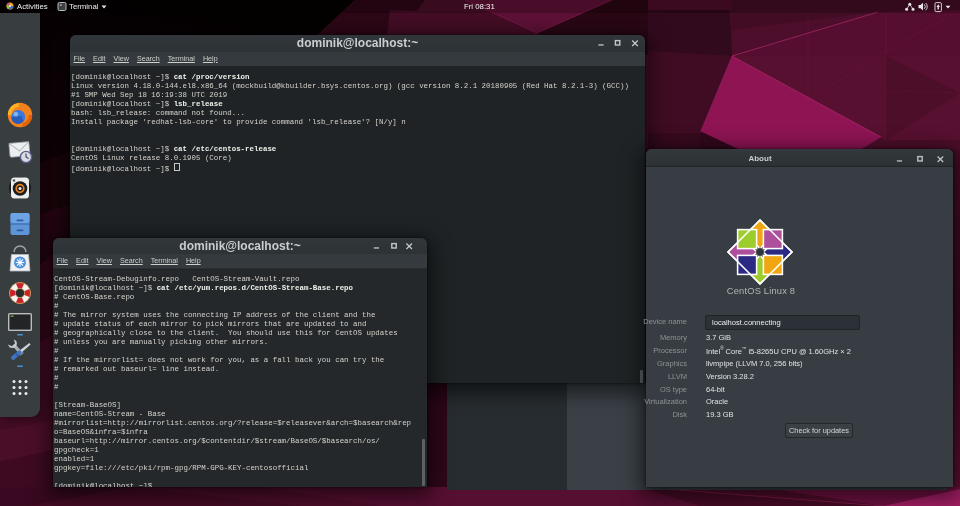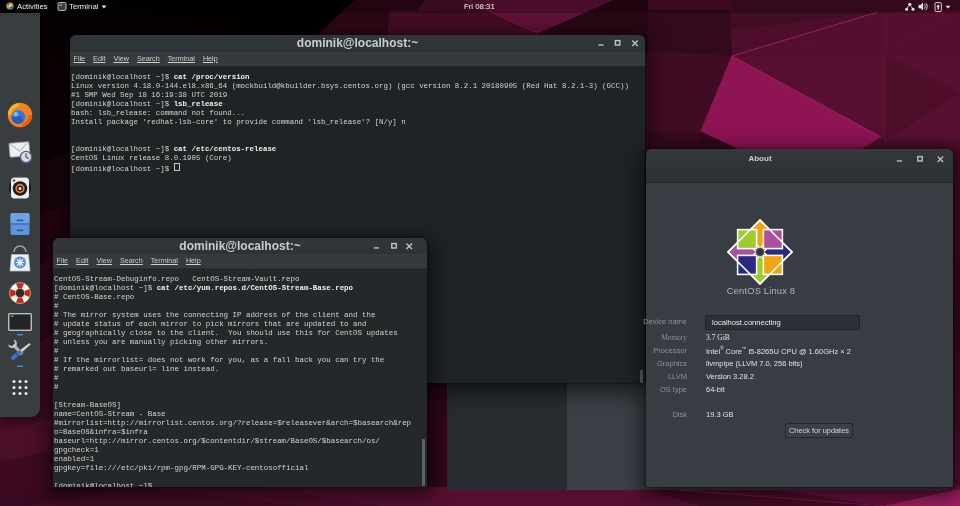--- a/index.html
+++ b/index.html
@@ -155,21 +155,21 @@
 baseurl=http://mirror.centos.org/$contentdir/$stream/BaseOS/$basearch/os/
 gpgcheck=1
 enabled=1
 gpgkey=file:///etc/pki/rpm-gpg/RPM-GPG-KEY-centosofficial
 
 [dominik@localhost ~]$ </div>
   <div class="abs" style="right:2px;bottom:0.6px;width:3px;height:47px;background:#5c6164;border-radius:1px;"></div>
 </div>
 
 <div class="win" id="about" style="left:646px;top:149px;width:307px;height:338px;background:#373d42;z-index:30;">
-  <div class="titlebar" style="height:34px;line-height:20.5px;font-size:8px;background:linear-gradient(#32383b,#2c3134);">
+  <div class="titlebar" style="height:18px;line-height:20.5px;font-size:8px;background:linear-gradient(#32383b,#2c3134);">
     <span style="position:absolute;left:0;right:79px;top:0;">About</span>
   </div>
   <svg class="abs" style="right:0;top:0;" width="65" height="21">
     <rect x="8.9" y="11.3" width="5.2" height="1.3" fill="#bdc1c3"></rect>
     <rect x="29.8" y="7.6" width="4.4" height="4.4" fill="none" stroke="#bdc1c3" stroke-width="1.4"></rect>
     <path d="M49.6,7.5 L55.2,13 M49.6,13 L55.2,7.5" stroke="#bdc1c3" stroke-width="1.3" fill="none"></path>
   </svg>
 
   <svg class="abs" width="68" height="68" viewBox="-34 -34 68 68" style="left:80px;top:69px;">
     <g stroke="#fff" stroke-width="1.55" stroke-linejoin="miter">
@@ -184,39 +184,43 @@
       <polygon points="0,-32 32,0 0,32 -32,0" fill="none"></polygon>
     </g>
     <polygon points="0,-5 1.8,-1.8 5,0 1.8,1.8 0,5 -1.8,1.8 -5,0 -1.8,-1.8" fill="#2e3437"></polygon>
   </svg>
   <div class="abs" style="left:0;width:230px;top:137px;text-align:center;font-size:9.3px;color:#b2b6b8;letter-spacing:0.2px;">CentOS Linux 8</div>
 
   <div class="abs" style="left:59px;top:166px;width:155px;height:15px;background:#2b3136;border:1px solid #202428;border-radius:2px;box-sizing:border-box;font-size:7.6px;color:#eaecee;line-height:13px;padding-left:6px;">localhost.connecting</div>
   <div class="row" style="top:168px;">
       <span class="lbl">Device name</span>
     </div>
-  <div class="row" style="top:184px;font-family:Liberation Serif, serif;">
+  <div class="row" style="top:184px;">
       <span class="lbl">Memory</span>
       <span class="val">3.7 GiB</span>
     </div>
   <div class="row" style="top:196.5px;">
       <span class="lbl">Processor</span>
       <span class="val">Intel<sup style="font-size:4.5px">®</sup> Core<sup style="font-size:4.5px">™</sup> i5-8265U CPU @ 1.60GHz × 2</span>
     </div>
   <div class="row" style="top:210px;">
       <span class="lbl">Graphics</span>
       <span class="val">llvmpipe (LLVM 7.0, 256 bits)</span>
     </div>
   <div class="row" style="top:223px;">
       <span class="lbl">LLVM</span>
       <span class="val">Version 3.28.2</span>
     </div>
   <div class="row" style="top:235.5px;">
       <span class="lbl">OS type</span>
       <span class="val">64-bit</span>
+    </div>
+  <div class="row" style="top:248px;">
+      <span class="lbl">Virtualization</span>
+      <span class="val">Oracle</span>
     </div>
   <div class="row" style="top:260.5px;">
       <span class="lbl">Disk</span>
       <span class="val">19.3 GB</span>
     </div>
   <div class="abs" style="left:139px;top:274px;width:68px;height:15px;background:#3a4146;border:1px solid #24282c;border-radius:2px;box-sizing:border-box;font-size:7.4px;color:#d3d6d8;text-align:center;line-height:13px;">Check for updates</div>
 </div>
 
 <div class="abs" id="topbar">
   <svg class="abs" width="960" height="13" style="left:0;top:0;">

